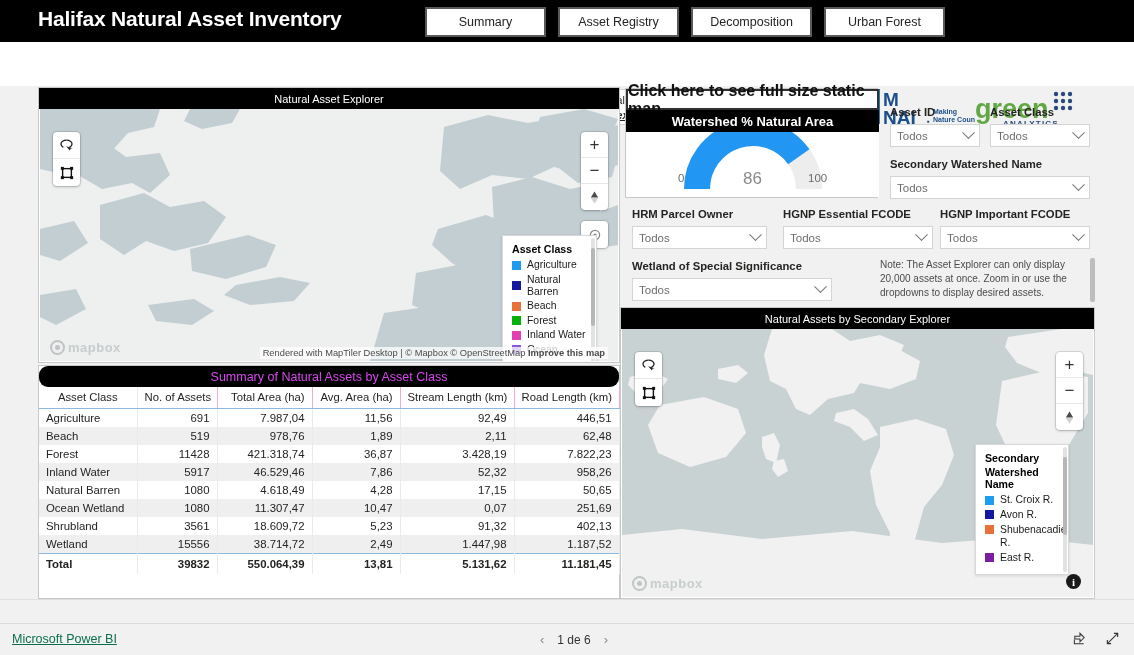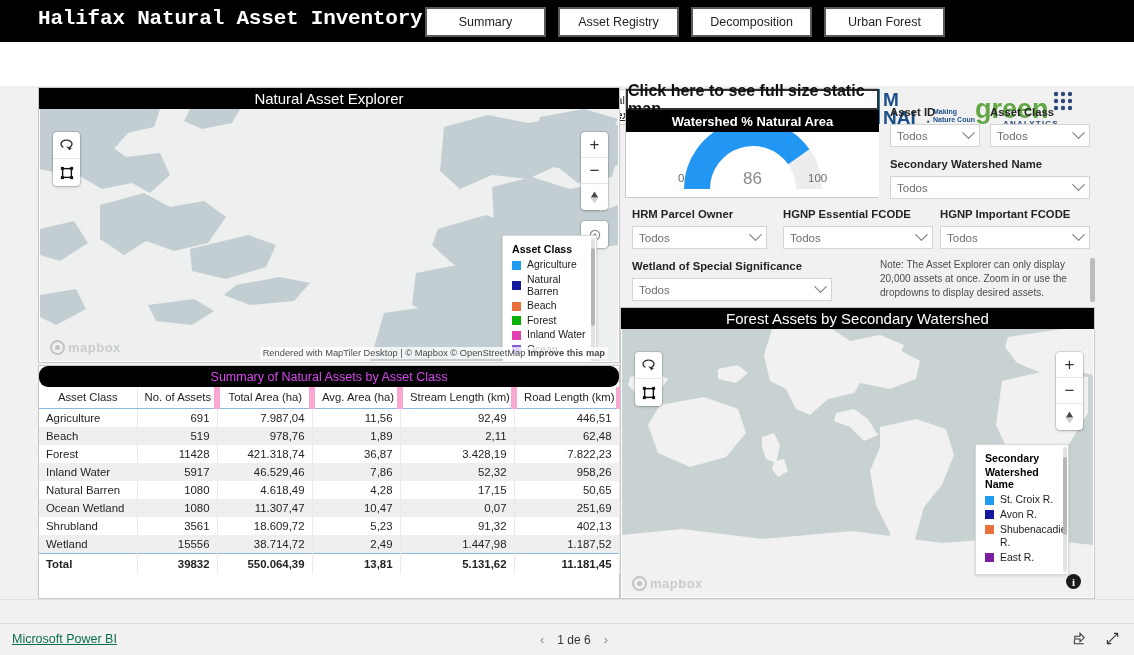--- a/index.html
+++ b/index.html
@@ -13,21 +13,21 @@
   #app { position: relative; width: 1134px; height: 655px; background: #f1f1f1; }
 
   
   .topbar {
     position: absolute; left: 0; top: 0; width: 1134px; height: 42px;
     background: #000000;
   }
   .app-title {
     position: absolute; left: 38px; top: 7px;
     color: #ffffff; font-size: 21px; font-weight: bold;
-    letter-spacing: -0.2px; white-space: nowrap; font-family: Liberation Mono, monospace;
+    letter-spacing: -0.2px; white-space: nowrap;
   }
   .navbtns { position: absolute; left: 425px; top: 7px; display: flex; gap: 12px; }
   .navbtn {
     width: 121px; height: 30px; background: #ffffff;
     border: 2px solid #595959;
     display: flex; align-items: center; justify-content: center;
     font-size: 12.5px; color: #252423; cursor: pointer;
   }
 
   
@@ -38,21 +38,21 @@
   .descbox {
     position: absolute; left: 38px; top: 47px; width: 801px; height: 36px;
     background: #ffffff; border: 1px solid #d0d0d0;
     padding: 3px 7px; font-size: 10.6px; color: #252423; line-height: 14.5px;
   }
   .desc-link { font-weight: bold; font-style: italic; text-decoration: underline; cursor: pointer; }
   .logos { position: absolute; left: 845px; top: 45px; width: 250px; height: 44px; }
 
   
   .panel-title {
-    background: #000000; color: #ffffff; font-size: 15px;
+    background: #000000; color: #ffffff; font-size: 11px;
     display: flex; align-items: center; justify-content: center;
     height: 21px; width: 100%;
   }
 
   
   .map1 {
     position: absolute; left: 38px; top: 87px; width: 582px; height: 276px;
     background: #ffffff; border: 1px solid #c8c8c8;
   }
   .map1 .mapcanvas {
@@ -179,21 +179,21 @@
     background: #ffffff; border: 1px solid #c8c8c8;
   }
   .tbl-title {
     height: 21px; background: #000000; color: #d946ef; font-size: 12.5px;
     display: flex; align-items: center; justify-content: center; border-radius: 9px;
   }
   table.summary { width: 100%; border-collapse: collapse; table-layout: fixed; }
   table.summary th {
     font-size: 11.3px; font-weight: normal; color: #252423;
     padding: 4px 7px 5px 7px; text-align: right;
-    border-bottom: 1px solid #8bb9e0; border-right: 6px solid #f9a8d4;
+    border-bottom: 1px solid #8bb9e0; border-right: 1px solid #f9a8d4;
     white-space: nowrap;
   }
   table.summary th.c0 { text-align: center; border-right: 1px solid #eaeaea; }
   table.summary td {
     font-size: 11.4px; color: #252423; padding: 3px 7px; text-align: right;
     border-right: 1px solid #eaeaea; white-space: nowrap;
   }
   table.summary td.c0 { text-align: left; }
   table.summary tr.alt td { background: #efefef; }
   table.summary tr.total td {
@@ -579,21 +579,21 @@
           <td>550.064,39</td>
           <td>13,81</td>
           <td>5.131,62</td>
           <td>11.181,45</td>
         </tr>
       </tbody>
     </table>
   </div>
 
   <div class="map2">
-    <div class="panel-title">Forest Assets by Secondary Watershed</div>
+    <div class="panel-title">Natural Assets by Secondary Explorer</div>
     <div class="mapcanvas">
       <svg width="471" height="268" viewBox="0 0 471 268">
         <rect width="471" height="268" fill="#c9d2d3"></rect>
         <g fill="#f0f1f0">
 
           <path d="M150 0 h60 l18 12 30 -6 24 10 -8 18 -30 10 -12 20 -26 6 -18 16 -14 -6 -10 -20 -16 -8 -6 -26 z"></path>
           <path d="M240 26 l36 -6 22 12 -4 18 -26 10 -30 -6 -10 -18 z"></path>
 
           <path d="M214 84 l18 -4 14 10 10 16 -14 6 -14 -14 -16 -6 z"></path>
 

